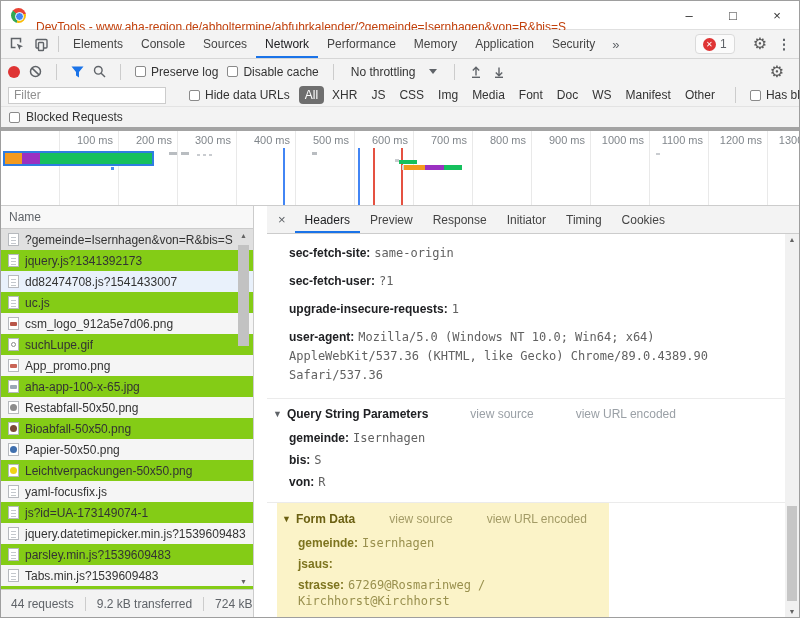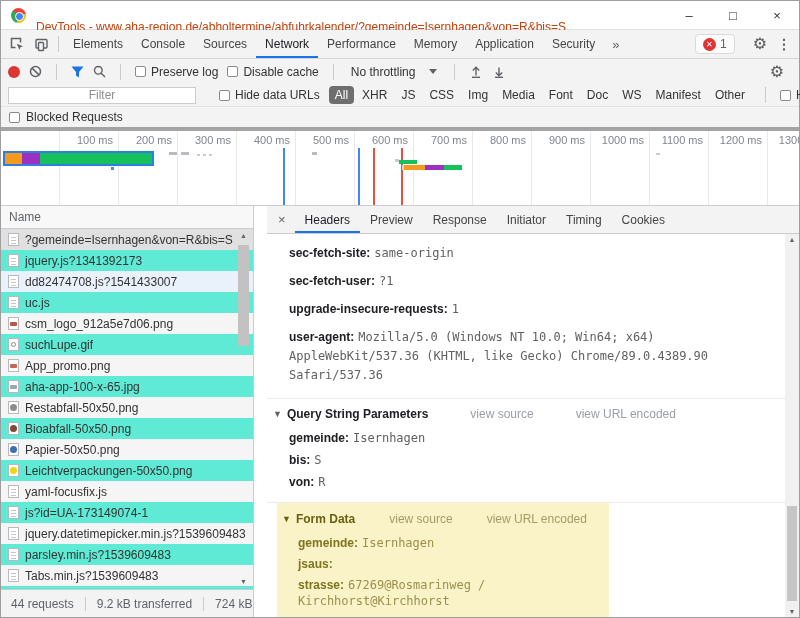--- a/index.html
+++ b/index.html
@@ -33,39 +33,39 @@
   .toolbar { height:26px; flex:none; background:#f3f3f3; border-top:1px solid #d6d6d6; display:flex; align-items:center; padding:0 7px; gap:9px; }
   .record-dot { width:12px; height:12px; border-radius:50%; background:#df3434; flex:none; }
   .cb { width:11px; height:11px; border:1px solid #8a8a8a; border-radius:2px; background:#fff; flex:none; }
   .cb-label { display:flex; align-items:center; gap:5px; color:#333; white-space:nowrap; }
   .throttle { display:flex; align-items:center; gap:14px; color:#333; padding:0 3px; }
   .caret { width:0; height:0; border-left:4px solid transparent; border-right:4px solid transparent; border-top:5px solid #5f6368; }
   .gear-right { margin-left:auto; }
 
   
   .filterrow { height:23px; flex:none; background:#f3f3f3; display:flex; align-items:center; padding:0 7px; gap:9px; border-bottom:1px solid #e3e3e3; }
-  .filter-input { width:188px; height:17px; border:1px solid #ccc; background:#fff; font:inherit; color:#b91c1c; padding:0 5px; outline:none; flex:none;text-align:center; }
+  .filter-input { width:158px; height:17px; border:1px solid #ccc; background:#fff; font:inherit; color:#b91c1c; padding:0 5px; outline:none; flex:none; }
   .filter-input::placeholder { color:#8f8f8f; }
   .pills { display:flex; align-items:flex-end; gap:2px; }
   .pill { padding:2px 6px; border-radius:4px; color:#333; white-space:nowrap; }
   .pill.active { background:#6e6e6e; color:#fff; }
 
   
   .blockedrow { height:24px; flex:none; background:#f3f3f3; display:flex; align-items:center; gap:6px; padding:0 8px; border-bottom:4px solid #a3a3a3; }
 
   
   .timeline { height:75px; flex:none; position:relative; background:#fff; border-bottom:1px solid #ccc; overflow:hidden; }
   .tl-cols { display:flex; height:100%; }
   .tl-col { width:59px; flex:none; border-right:1px solid #e9e9e9; font-size:11px; color:#80868b; text-align:right; padding:3px 5px 0 0; white-space:nowrap; }
   .mark { position:absolute; }
   .mark span { display:inline-block; height:100%; vertical-align:top; }
 
   
   .main { position:relative; flex:1; }
-  .left { position:absolute; left:0; top:0; bottom:0; width:253px; border-right:1px solid #ccc; background:#5eead4; }
+  .left { position:absolute; left:0; top:0; bottom:0; width:253px; border-right:1px solid #ccc; background:#84cc16; }
   .name-header { height:23px; border-bottom:1px solid #ccc; background:#f8f8f8; color:#5f6368; display:flex; align-items:center; padding:0 8px; }
   .rows { position:absolute; top:23px; bottom:28px; left:0; right:0; overflow:hidden; }
   .row { height:21px; display:flex; align-items:center; gap:6px; padding:0 7px; white-space:nowrap; overflow:hidden; }
   .row.stripe { background:#f5f5f5; }
   .row.sel { background:#e0e0e0; }
   .row.bluerow { background:#e9f1fb; }
   .ficon { width:11px; height:13px; border:1px solid #b6b9bd; background:#fff; position:relative; flex:none; }
   .ic-doc::before { content:""; position:absolute; left:2px; right:2px; top:3px; height:7px;
     background:repeating-linear-gradient(to bottom,#c4c8cd 0 1px,transparent 1px 3px); }
   .ficon .dot { display:none; }

